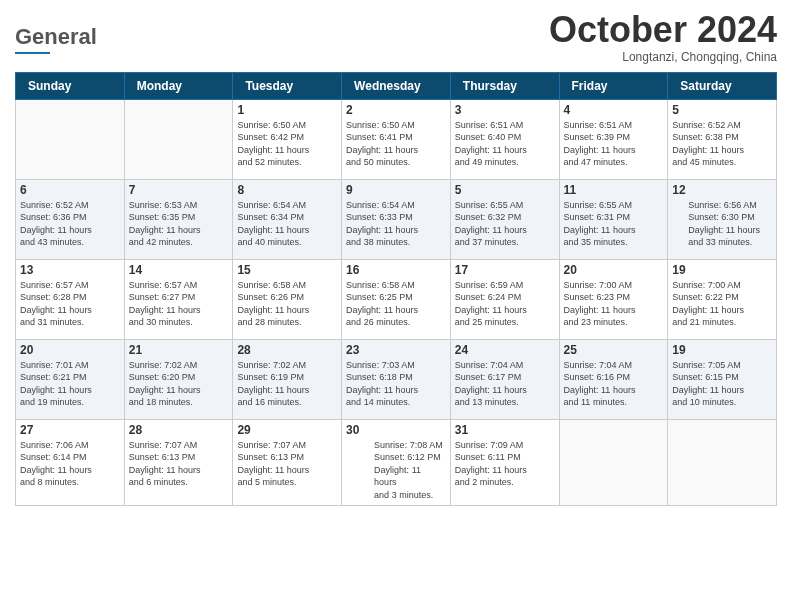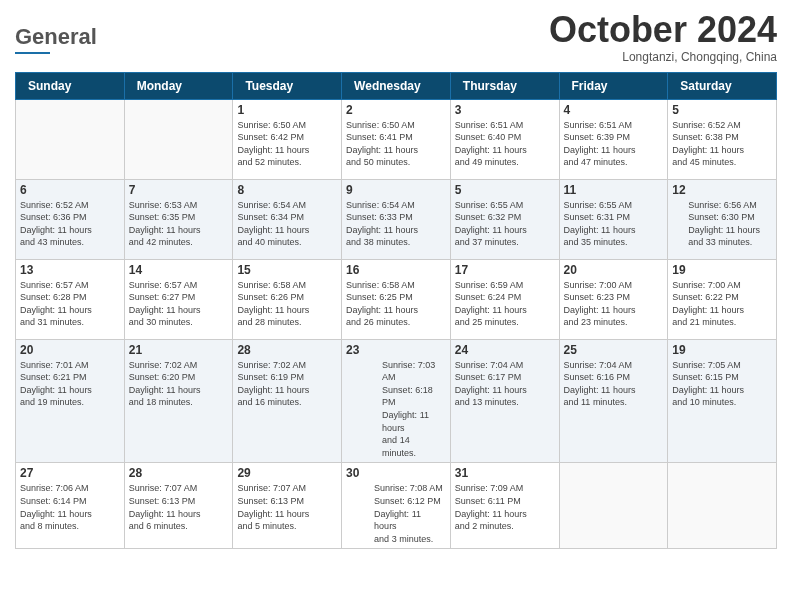--- a/index.html
+++ b/index.html
@@ -277,21 +277,21 @@
         </td>
         <td>
           <span class="day-number">28</span>
           <div class="day-info" style="white-space: pre-line;">Sunrise: 7:02 AM
 Sunset: 6:19 PM
 Daylight: 11 hours
 and 16 minutes.</div>
         </td>
         <td>
           <span class="day-number">23</span>
-          <div class="day-info" style="white-space: pre-line; margin-left: 36px;">Sunrise: 7:03 AM
+          <div class="day-info" style="white-space: pre-line;">Sunrise: 7:03 AM
 Sunset: 6:18 PM
 Daylight: 11 hours
 and 14 minutes.</div>
         </td>
         <td>
           <span class="day-number">24</span>
           <div class="day-info" style="white-space: pre-line;">Sunrise: 7:04 AM
 Sunset: 6:17 PM
 Daylight: 11 hours
 and 13 minutes.</div>

